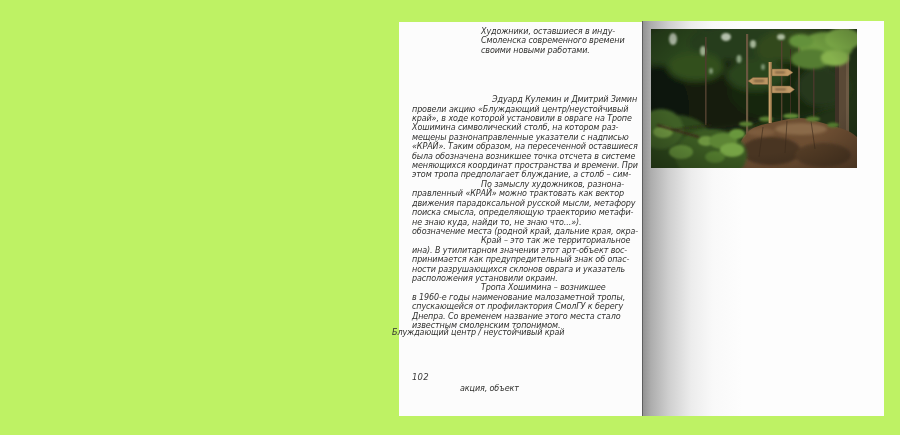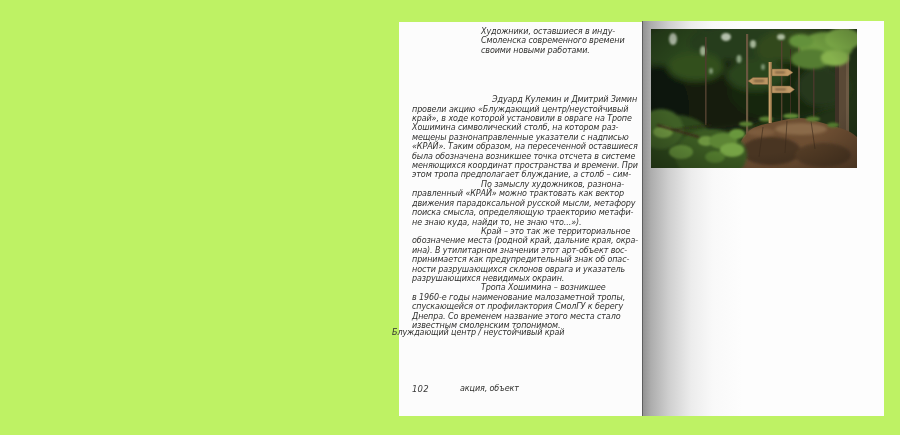--- a/index.html
+++ b/index.html
@@ -19,21 +19,21 @@
   .ln{
     white-space:pre;font-size:8px;line-height:9.4px;color:#30302e;
     letter-spacing:-0.1px;
   }
   .ind{padding-left:69px;}
   .ind2{padding-left:80px;margin-top:40px;}
   .caption{position:absolute;left:392px;top:328px;}
   .caption .ln{line-height:9.7px;}
   .caption .ind{padding-left:68px;margin-top:46px;}
   .pagenum{
-    position:absolute;left:412px;top:384px;font-size:8.5px;color:#3a3a3a;
+    position:absolute;left:412px;top:372px;font-size:8.5px;color:#3a3a3a;
     letter-spacing:0.2px;
   }
   .photo{position:absolute;left:651px;top:29px;width:206px;height:139px;}
   .photo svg{display:block;width:206px;height:139px;}
 </style>
 </head>
 <body>
 
 <div class="stage">
 
@@ -73,31 +73,31 @@
 
       <div class="ln">правленный «КРАЙ» можно трактовать как вектор</div>
 
       <div class="ln">движения парадоксальной русской мысли, метафору</div>
 
       <div class="ln">поиска смысла, определяющую траекторию метафи-</div>
 
 
       <div class="ln">не знаю куда, найди то, не знаю что...»).</div>
 
+      <div class="ln">обозначение места (родной край, дальние края, окра-</div>
+
       <div class="ln ind">Край – это так же территориальное</div>
 
-      <div class="ln">обозначение места (родной край, дальние края, окра-</div>
-
       <div class="ln">ина). В утилитарном значении этот арт-объект вос-</div>
 
       <div class="ln">принимается как предупредительный знак об опас-</div>
 
       <div class="ln">ности разрушающихся склонов оврага и указатель</div>
 
-      <div class="ln">разрушающихся невидимых окраин.</div>
+      <div class="ln">расположения установили окраин.</div>
 
       <div class="ln ind">Тропа Хошимина – возникшее</div>
 
       <div class="ln">в 1960-е годы наименование малозаметной тропы,</div>
 
       <div class="ln">спускающейся от профилактория СмолГУ к берегу</div>
 
       <div class="ln">Днепра. Со временем название этого места стало</div>
 
       <div class="ln">известным смоленским топонимом.</div>

